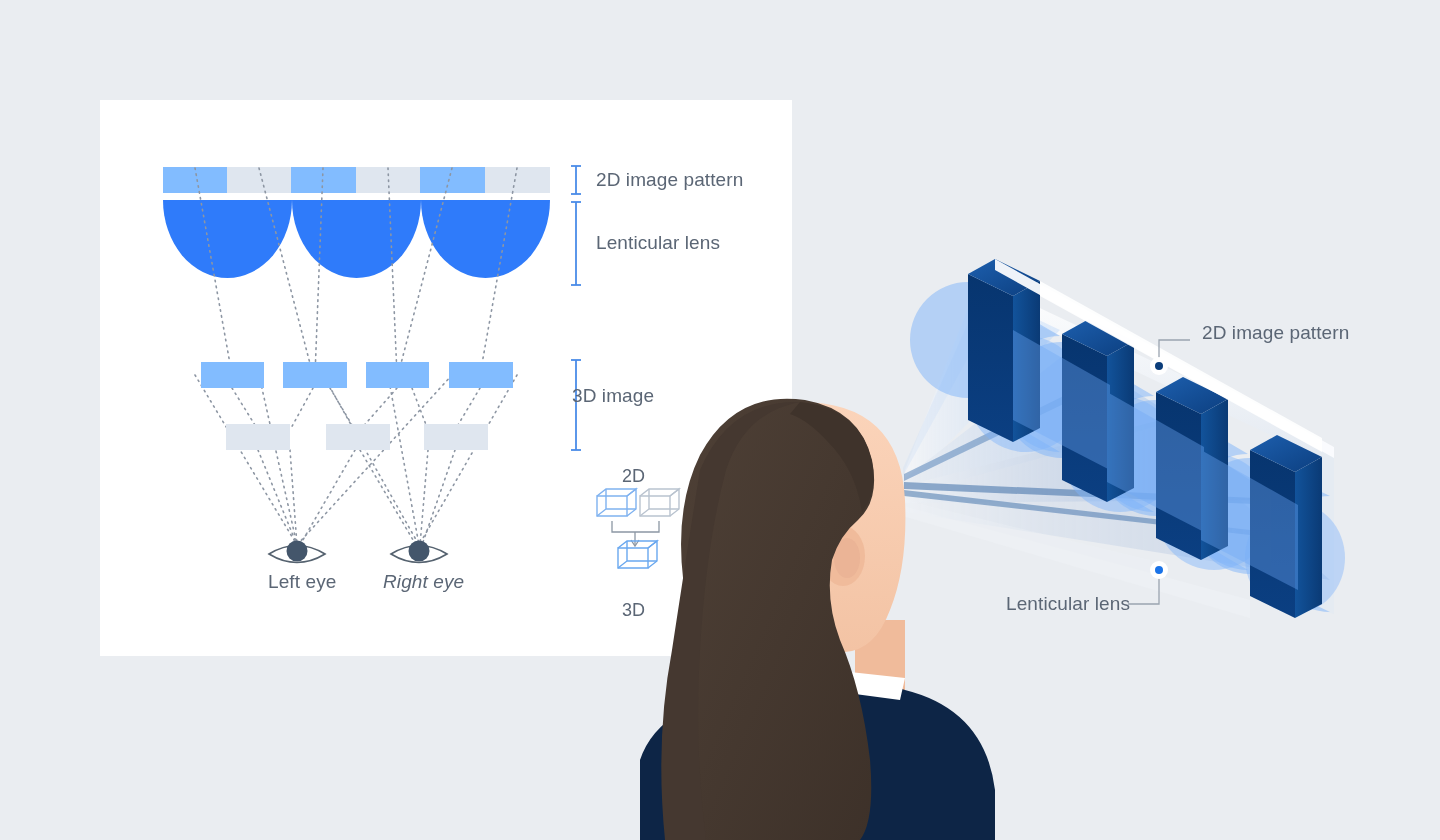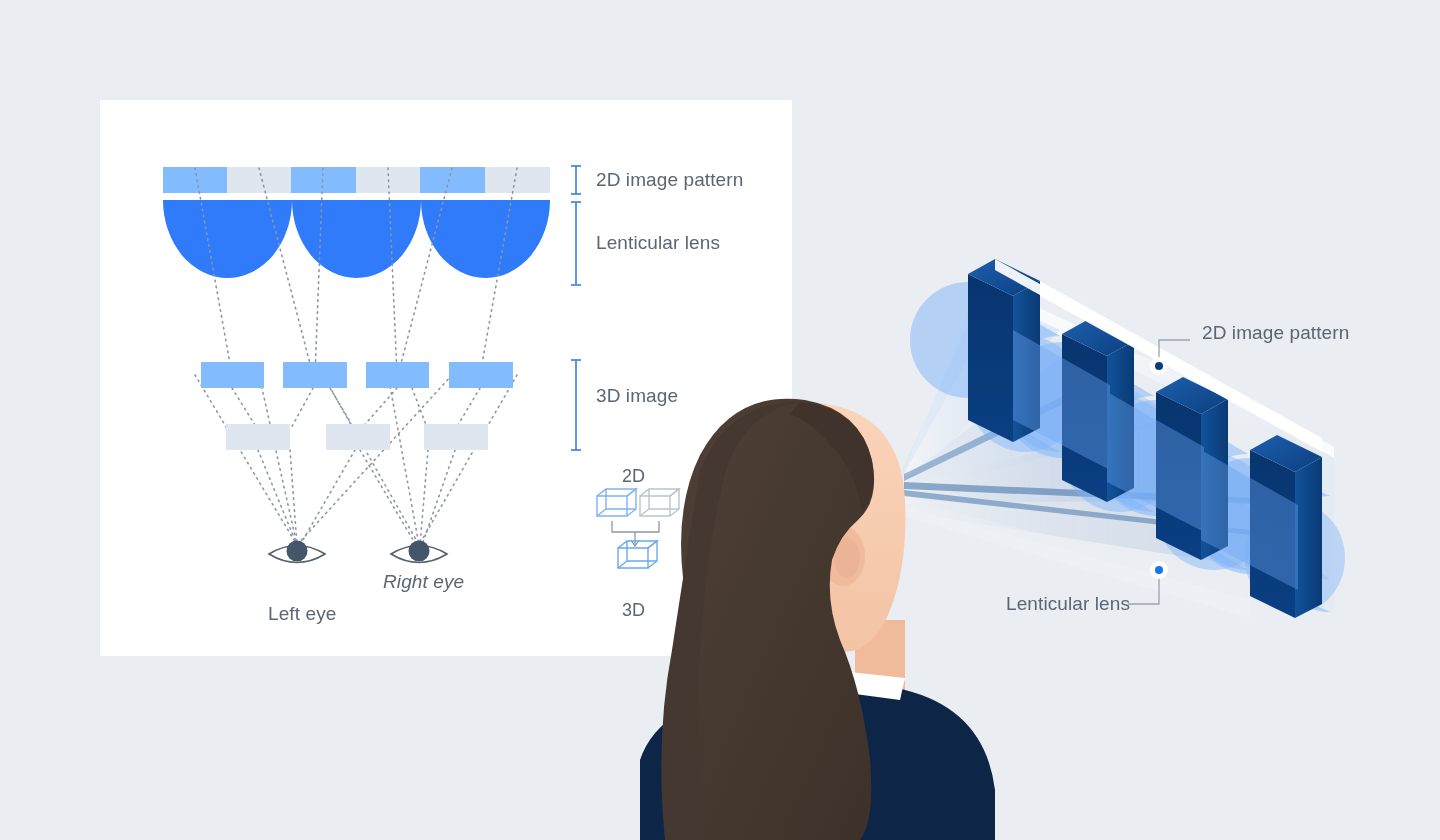--- a/index.html
+++ b/index.html
@@ -281,23 +281,23 @@
 
       <path d="M800 402 Q860 408 872 462 Q878 492 862 512 Q856 470 828 442 Q808 420 790 414 Z" fill="#3f332b"></path>
     </g>
 
   </svg>
 
   <div class="lbl" style="left:596px; top:169px;">2D image pattern</div>
 
   <div class="lbl" style="left:596px; top:232px;">Lenticular lens</div>
 
-  <div class="lbl" style="left:596px; top:385px;">3D image</div>
-
-  <div class="lbl" style="left:268px; top:603px;">Left eye</div>
+  <div class="lbl" style="left:572px; top:385px;">3D image</div>
+
+  <div class="lbl" style="left:268px; top:571px;">Left eye</div>
 
   <div class="lbl" style="left:383px; top:571px;font-style:italic;">Right eye</div>
 
   <div class="lbl lbl-sm" style="left:622px; top:466px;">2D</div>
 
   <div class="lbl lbl-sm" style="left:622px; top:600px;">3D</div>
 
   <div class="lbl" style="left:1202px; top:322px;">2D image pattern</div>
 
   <div class="lbl" style="left:1006px; top:593px;">Lenticular lens</div>

